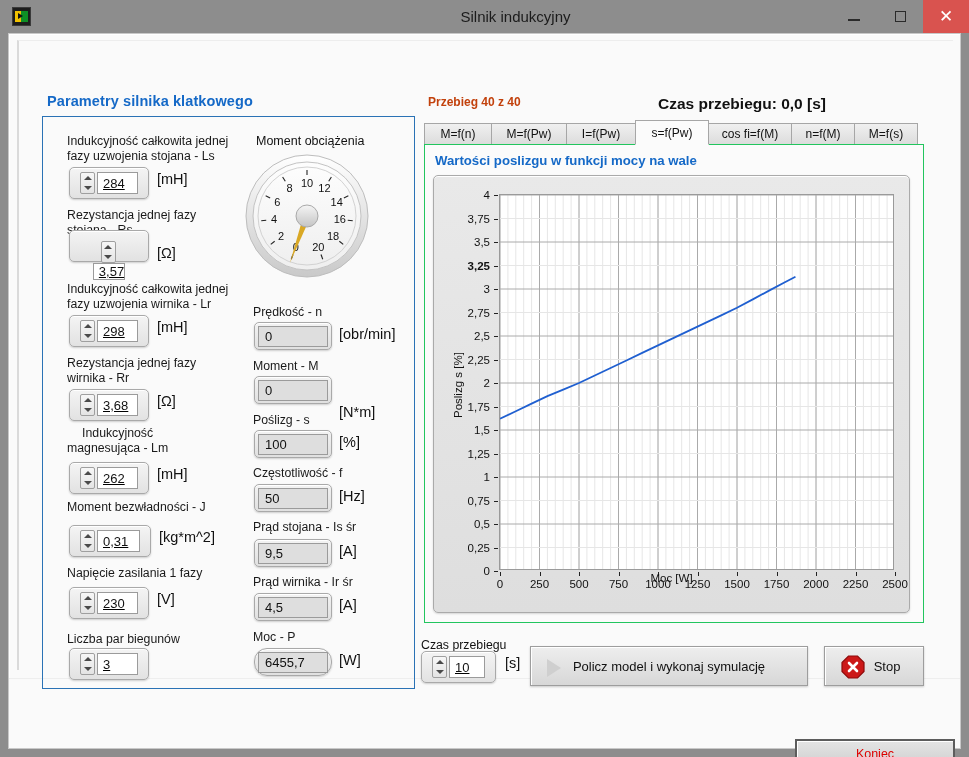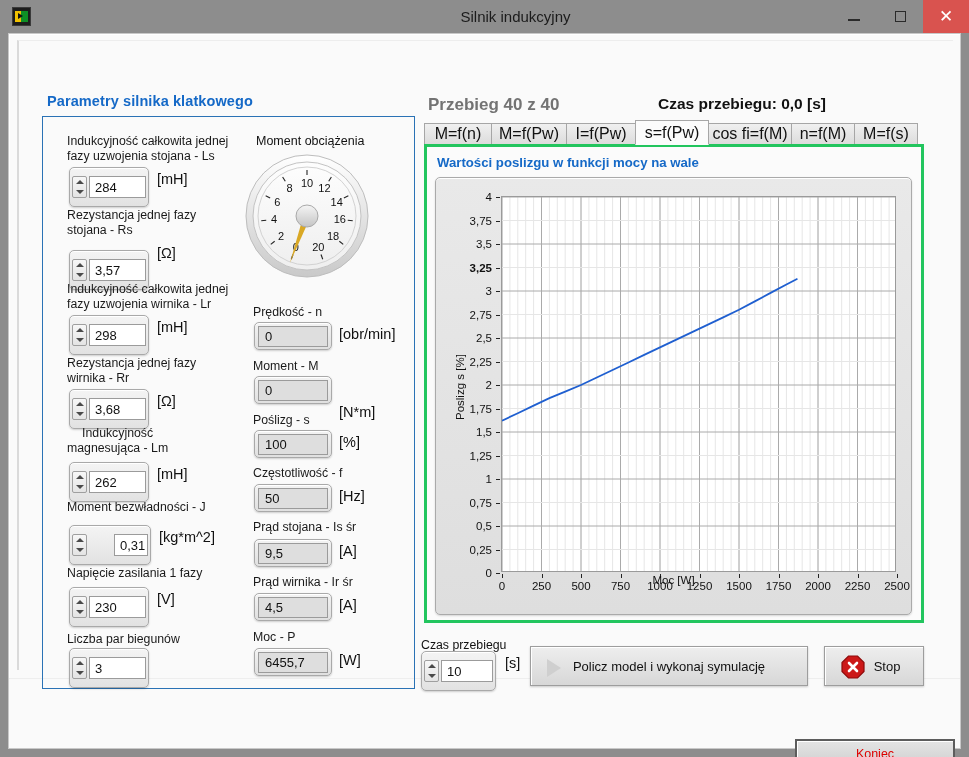--- a/index.html
+++ b/index.html
@@ -90,26 +90,26 @@
     font-size: 12.3px; color: #1a1a1a; line-height: 15px;
     white-space: pre-line;
   }
   .unit {
     position: absolute;
     font-size: 14.5px; color: #111; white-space: nowrap;
   }
 
   
   .spin {
-    position: absolute; height: 40px;
+    position: absolute; height: 32px;
     background: linear-gradient(#f4f4f4, #e2e2e2);
     border: 1px solid #a9a9a9;
     border-radius: 5px;
     box-shadow: 0 1px 2px rgba(0,0,0,.18), inset 0 1px 0 #ffffff;
-    display: flex; align-items: center; padding: 2px;
+    display: flex; align-items: center; padding: 10px; text-decoration: underline;
   }
   .spin .arrows {
     width: 15px; height: 22px;
     background: linear-gradient(#f7f7f7, #e4e4e4);
     border: 1px solid #9f9f9f;
     border-radius: 2px;
     display: flex; flex-direction: column; align-items: center;
     justify-content: space-around;
     margin-right: 2px; flex: 0 0 auto;
   }
@@ -147,48 +147,48 @@
     position: absolute; left: 247px; top: 100px;
     font-size: 12.5px; color: #111;
   }
   #gauge {
     position: absolute; left: 236px; top: 120px; width: 124px; height: 124px;
   }
 
   
   #run-counter {
     position: absolute; left: 419px; top: 61px;
-    font-size: 17px; font-weight: bold; color: #737373;
+    font-size: 12px; font-weight: bold; color: #c2410c;
   }
   #run-time {
     position: absolute; left: 649px; top: 61px;
     font-size: 15.5px; font-weight: bold; color: #111;
   }
 
   #tabs {
     position: absolute; left: 415px; top: 86px; width: 500px; height: 25px;
   }
   .tab {
     position: absolute; top: 3px; height: 22px;
     background: linear-gradient(#f0f0f0, #dcdcdc);
     border: 1px solid #a6a6a6;
-    font-size: 16px; color: #111;
+    font-size: 12px; color: #111;
     display: flex; align-items: center; justify-content: center;
   }
   .tab.active {
     top: 0; height: 25px;
     background: #fbfbfb;
     border-bottom: 1px solid #fbfbfb;
     z-index: 4;
   }
 
   #tabpage {
     position: absolute; left: 415px; top: 110px; width: 500px; height: 479px;
     background: #fbfbfb;
-    border: 3px solid #22c55e;
+    border: 1px solid #22c55e;
   }
   #chart-title {
     position: absolute; left: 10px; top: 8px;
     font-size: 13.2px; font-weight: bold; color: #1569c7;
   }
   #graph {
     position: absolute; left: 8px; top: 30px; width: 477px; height: 438px;
     background: linear-gradient(#e9e9e9, #dedede);
     border: 1px solid #aaa;
     border-radius: 5px;
@@ -287,21 +287,21 @@
         <div class="spin" style="left: 60px; top: 133px; width: 80px;">
           <span class="arrows">
             <i class="up"></i>
             <i class="dn"></i>
           </span>
           <span class="field">284</span>
         </div>
         <div class="unit" style="left: 148px; top: 137px;">[mH]</div>
         <div class="lbl" style="left: 58px; top: 174px;">Rezystancja jednej fazy
 stojana - Rs</div>
-        <div class="spin" style="left: 60px; top: 216px; width: 80px;">
+        <div class="spin" style="left: 60px; top: 196px; width: 80px; flex-direction: column;">
           <span class="arrows">
             <i class="up"></i>
             <i class="dn"></i>
           </span>
           <span class="field">3,57</span>
         </div>
         <div class="unit" style="left: 148px; top: 211px;">[Ω]</div>
         <div class="lbl" style="left: 58px; top: 248px;">Indukcyjność całkowita jednej
 fazy uzwojenia wirnika - Lr</div>
         <div class="spin" style="left: 60px; top: 281px; width: 80px;">
@@ -326,21 +326,21 @@
 magnesująca - Lm</div>
         <div class="spin" style="left: 60px; top: 428px; width: 80px;">
           <span class="arrows">
             <i class="up"></i>
             <i class="dn"></i>
           </span>
           <span class="field">262</span>
         </div>
         <div class="unit" style="left: 148px; top: 432px;">[mH]</div>
         <div class="lbl" style="left: 58px; top: 466px;">Moment bezwładności - J</div>
-        <div class="spin" style="left: 60px; top: 491px; width: 82px; gap: 25px;">
+        <div class="spin" style="left: 60px; top: 491px; width: 82px;">
           <span class="arrows">
             <i class="up"></i>
             <i class="dn"></i>
           </span>
           <span class="field">0,31</span>
         </div>
         <div class="unit" style="left: 150px; top: 495px;">[kg*m^2]</div>
         <div class="lbl" style="left: 58px; top: 532px;">Napięcie zasilania 1 fazy</div>
         <div class="spin" style="left: 60px; top: 553px; width: 80px;">
           <span class="arrows">
@@ -430,21 +430,21 @@
         <div class="ind" style="left: 245px; top: 505px; width: 78px;">
           <span class="field">9,5</span>
         </div>
         <div class="unit" style="left: 330px; top: 509px;">[A]</div>
         <div class="lbl" style="left: 244px; top: 541px;">Prąd wirnika - Ir śr</div>
         <div class="ind" style="left: 245px; top: 559px; width: 78px;">
           <span class="field">4,5</span>
         </div>
         <div class="unit" style="left: 330px; top: 563px;">[A]</div>
         <div class="lbl" style="left: 244px; top: 596px;">Moc - P</div>
-        <div class="ind" style="left: 245px; top: 614px; width: 78px;">
+        <div class="ind" style="left: 245px; top: 614px; width: 78px; border-radius: 13px;">
           <span class="field">6455,7</span>
         </div>
         <div class="unit" style="left: 330px; top: 618px;">[W]</div>
       </div>
 
     <div id="run-counter">Przebieg 40 z 40</div>
     <div id="run-time">Czas przebiegu: 0,0 [s]</div>
 
     <div id="tabs">
         <div class="tab" style="left: 0px; width: 68px;">M=f(n)</div>

